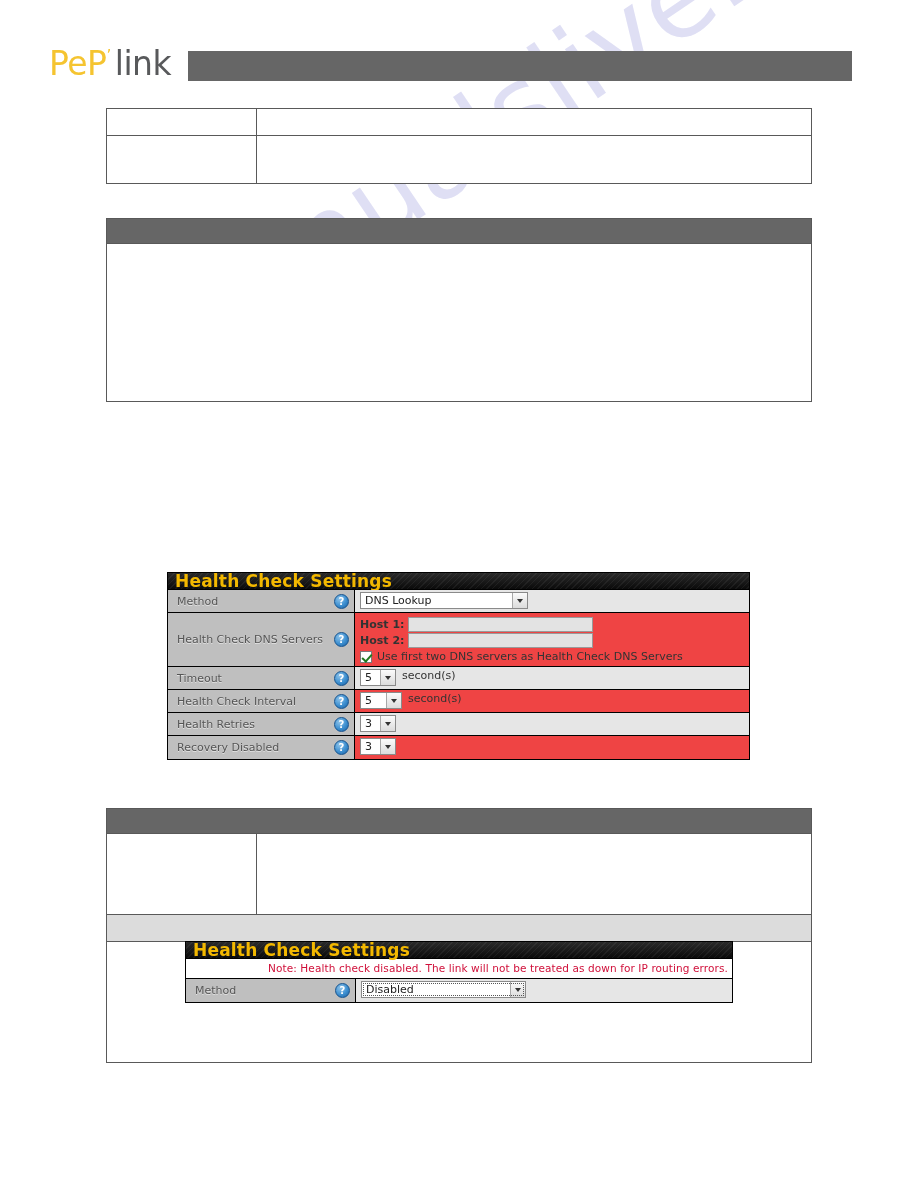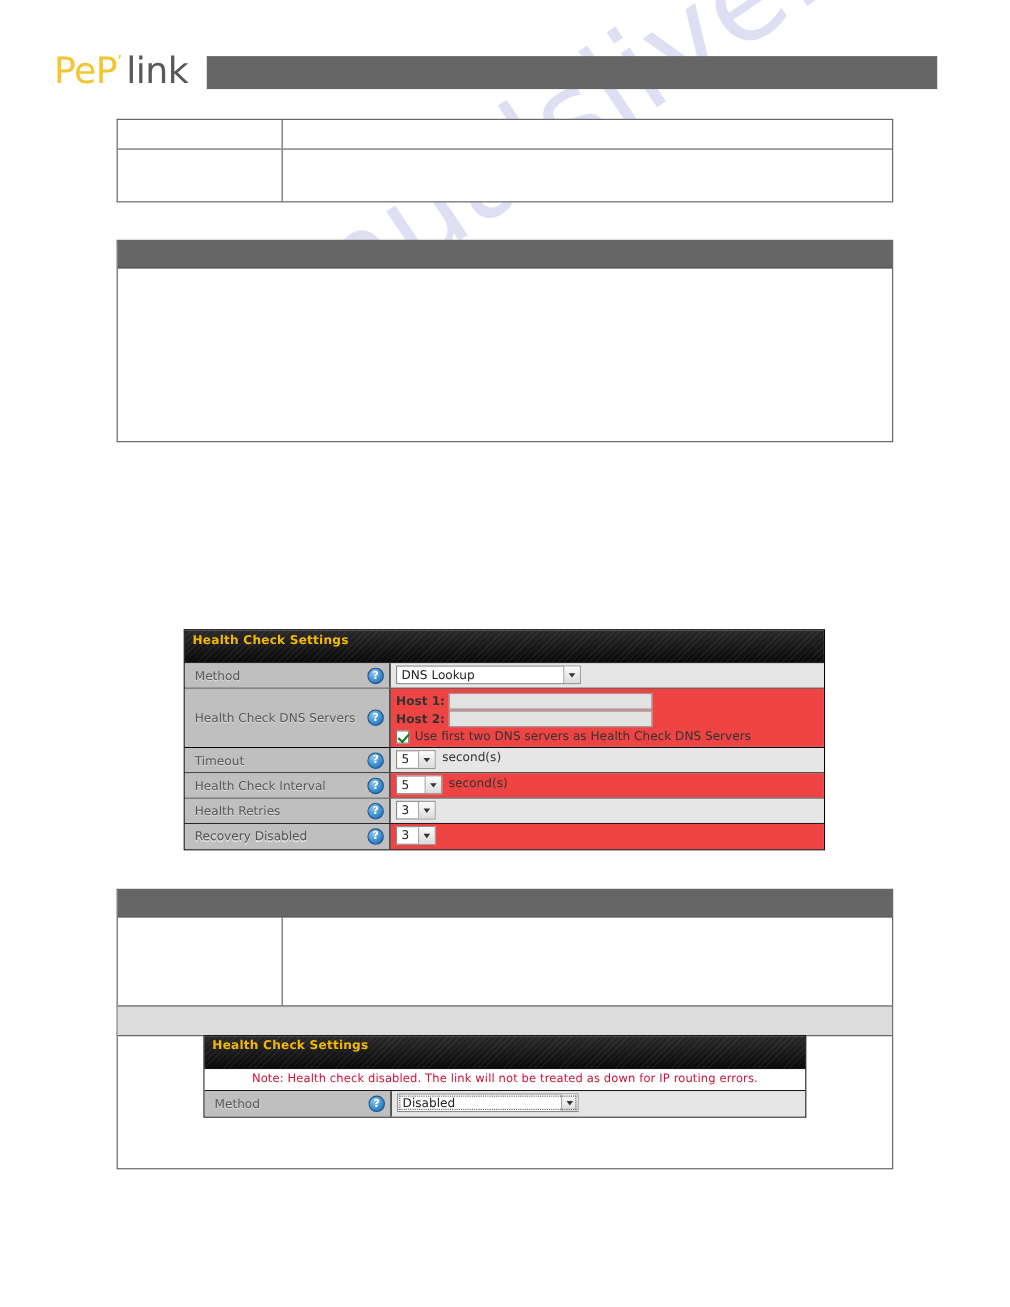--- a/index.html
+++ b/index.html
@@ -108,39 +108,39 @@
   .hc-widget {
     position: absolute;
     z-index: 3;
     border: 1px solid #000000;
     background: #e8e8e8;
     font-family: "DejaVu Sans", sans-serif;
     font-size: 11px;
     color: #333333;
   }
   .hc-title {
-    height: 30px;
+    height: 17px;
     background:
       repeating-linear-gradient(135deg,
         rgba(255,255,255,.055) 0px, rgba(255,255,255,.055) 1px,
         rgba(0,0,0,0) 1px, rgba(0,0,0,0) 4px),
       linear-gradient(#2a2a2a, #0a0a0a);
     color: #f3b800;
     font-weight: bold;
-    font-size: 11px;
+    font-size: 17px;
     line-height: 17px;
     padding-left: 7px;
     letter-spacing: .2px;
     border-bottom: 1px solid #000;
   }
   .hc-note {
     background: #ffffff;
     color: #d0103a;
     font-size: 10.5px;
-    text-align: center;
+    text-align: right;
     padding: 3px 4px 4px 4px;
     border-bottom: 1px solid #000;
     letter-spacing: .1px;
   }
   .hc-row {
     display: flex;
     align-items: stretch;
     border-bottom: 1px solid #000;
     min-height: 23px;
   }

